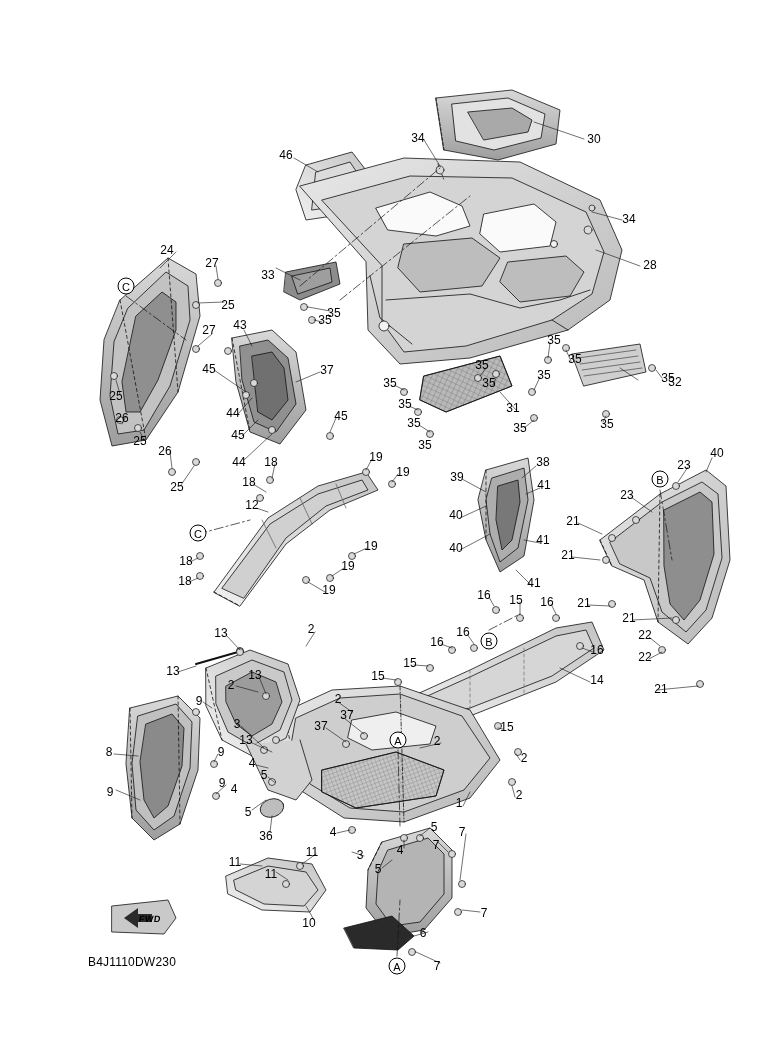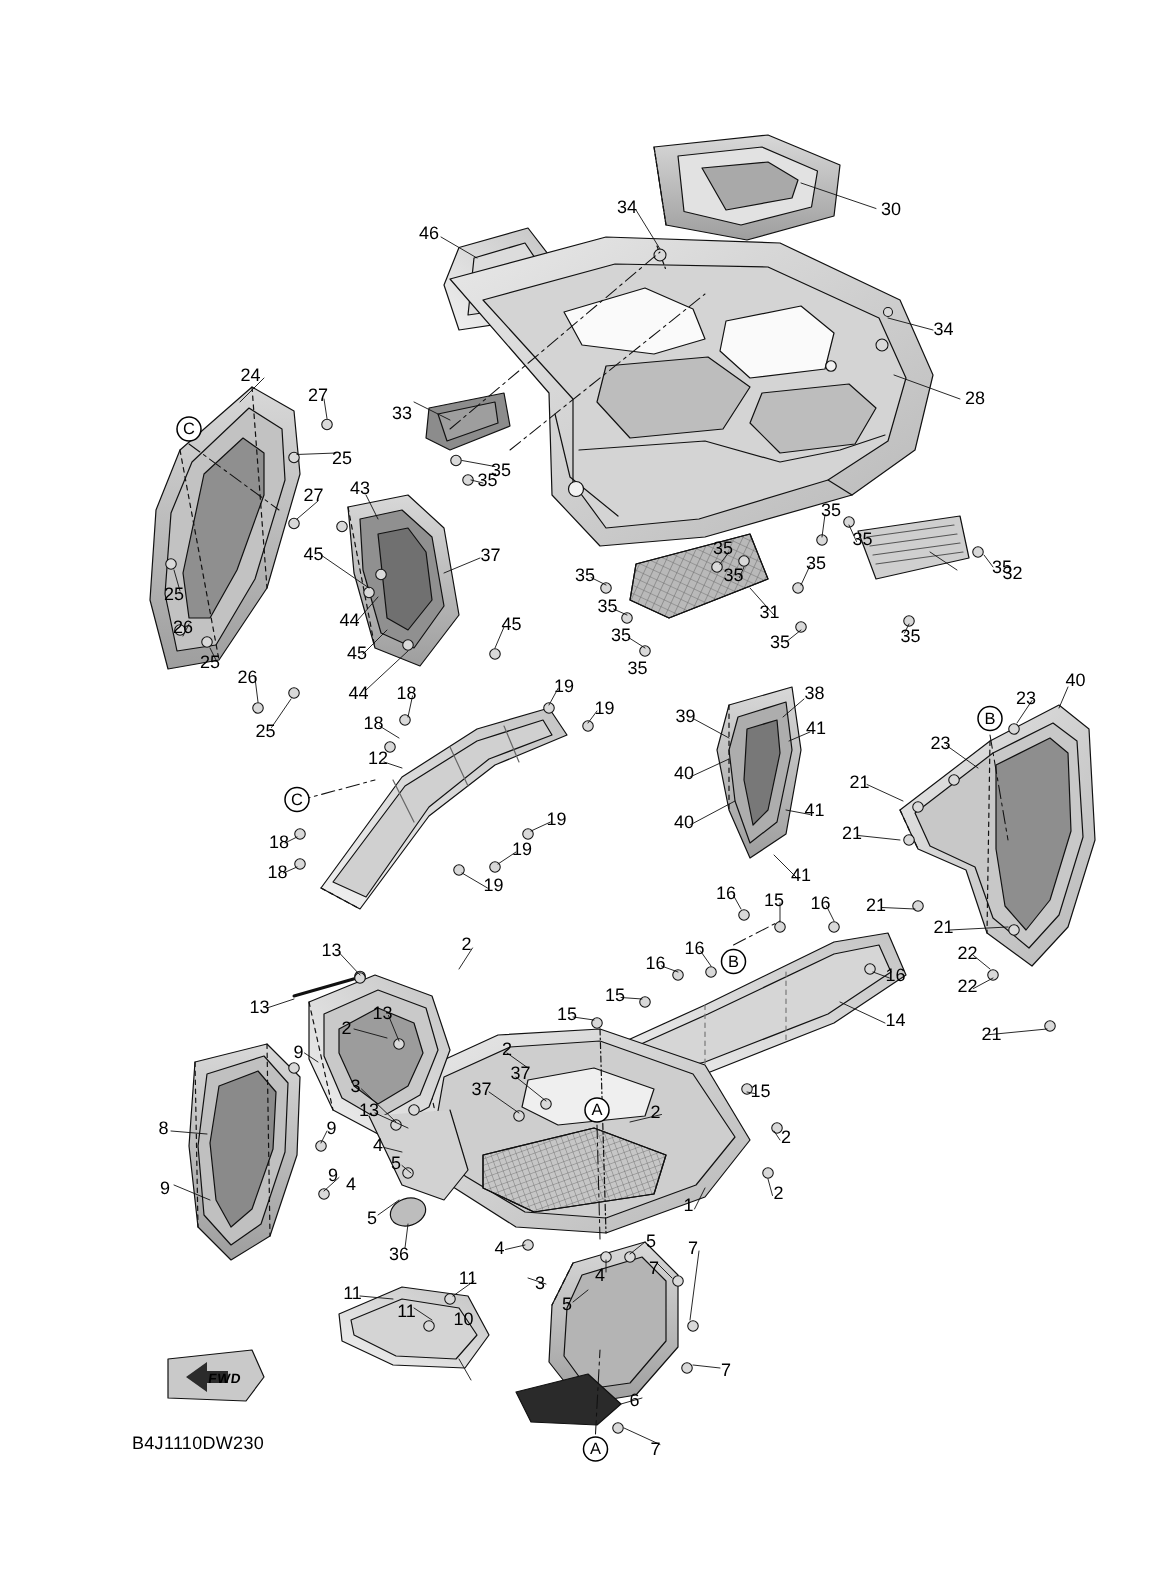--- a/index.html
+++ b/index.html
@@ -548,21 +548,21 @@
       <div class="callout" style="left: 434px; top: 827px;">5</div>
       <div class="callout" style="left: 462px; top: 832px;">7</div>
       <div class="callout" style="left: 235px; top: 862px;">11</div>
       <div class="callout" style="left: 312px; top: 852px;">11</div>
       <div class="callout" style="left: 360px; top: 855px;">3</div>
       <div class="callout" style="left: 400px; top: 850px;">4</div>
       <div class="callout" style="left: 436px; top: 845px;">7</div>
       <div class="callout" style="left: 271px; top: 874px;">11</div>
       <div class="callout" style="left: 378px; top: 869px;">5</div>
       <div class="callout" style="left: 484px; top: 913px;">7</div>
-      <div class="callout" style="left: 309px; top: 879px;">10</div>
+      <div class="callout" style="left: 309px; top: 923px;">10</div>
       <div class="callout" style="left: 423px; top: 933px;">6</div>
       <div class="callout" style="left: 437px; top: 966px;">7</div>
     </div>
   <div id="circle-layer">
       <div class="circle-label" style="left: 126px; top: 286px;">C</div>
       <div class="circle-label" style="left: 198px; top: 533px;">C</div>
       <div class="circle-label" style="left: 660px; top: 479px;">B</div>
       <div class="circle-label" style="left: 489px; top: 641px;">B</div>
       <div class="circle-label" style="left: 398px; top: 740px;">A</div>
       <div class="circle-label" style="left: 397px; top: 966px;">A</div>

